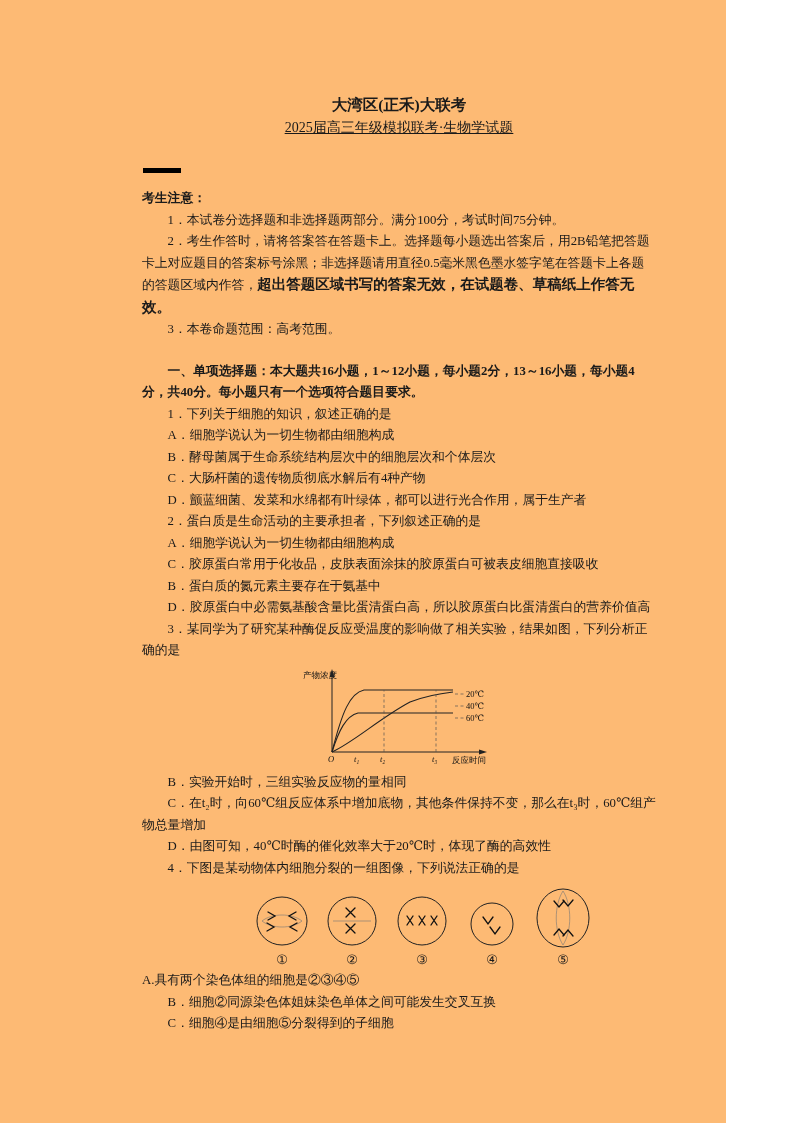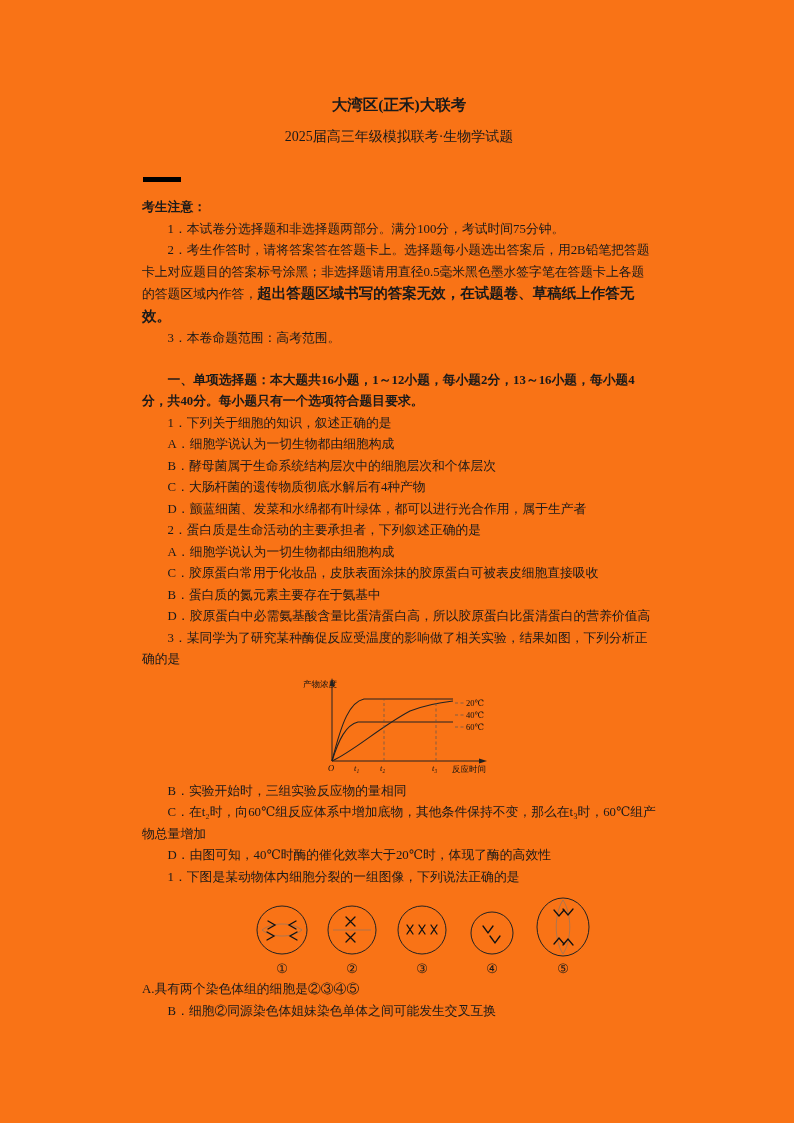--- a/index.html
+++ b/index.html
@@ -1,22 +1,22 @@
 <!DOCTYPE html>
 <html><head>
 <meta charset="utf-8">
 <style>
   html,body{margin:0;padding:0;background:#ffffff;}
-  .page{position:relative;width:794px;height:1123px;background:#f97316;overflow:hidden;
+  .page{position:relative;width:726px;height:1123px;background:#fdba74;overflow:hidden;
         font-family:"Liberation Serif","DejaVu Serif",serif;color:#1a1a1a;}
   .content{position:absolute;left:142px;top:95px;width:514px;font-size:12.8px;line-height:21.5px;}
   p{margin:0;}
   .indent{text-indent:2em;}
   .doc-title{text-align:center;font-weight:700;font-size:15.5px;line-height:20px;}
-  .doc-subtitle{text-align:center;font-size:14px;line-height:20px;margin-top:12px;}
+  .doc-subtitle{text-align:center;font-size:14px;line-height:20px;margin-top:3px;text-decoration:underline;}
   .notice-bar{width:38px;height:5px;background:#000;margin-top:30px;margin-left:1px;}
   .notice-heading{font-weight:700;margin-top:15px;}
   .notice-bold{font-weight:700;font-size:14.5px;}
   .section-heading{font-weight:700;margin-top:20px;}
   .chart-wrap{margin:4px 0 4px 160px;}
   .figure-row{display:flex;align-items:flex-end;gap:14px;margin:8px 0 2px 112px;}
   .cell-fig{text-align:center;}
   .cell-label{font-size:13px;line-height:16px;margin-top:1px;}
   svg{display:block;}
   .axis{stroke:#222;stroke-width:1;fill:none;}
@@ -86,21 +86,21 @@
         <text x="164" y="43">40℃</text>
         <line class="dash" x1="153" y1="52" x2="162" y2="52"></line>
         <text x="164" y="55">60℃</text>
       </svg>
     </div>
 
     <p class="indent">B．实验开始时，三组实验反应物的量相同</p>
     <p class="indent">C．在t₂时，向60℃组反应体系中增加底物，其他条件保持不变，那么在t₃时，60℃组产物总量增加</p>
     <p class="indent">D．由图可知，40℃时酶的催化效率大于20℃时，体现了酶的高效性</p>
 
-    <p class="indent">1．下图是某动物体内细胞分裂的一组图像，下列说法正确的是</p>
+    <p class="indent">4．下图是某动物体内细胞分裂的一组图像，下列说法正确的是</p>
 
     <div class="figure-row">
       <div class="cell-fig">
         <svg width="56" height="58" viewBox="0 0 56 58">
           <ellipse class="cellline" cx="28" cy="28" rx="25" ry="24"></ellipse>
           <path class="spindle" d="M8,28 C18,20 38,20 48,28 M8,28 C18,36 38,36 48,28"></path>
           <path class="chrom" d="M14,19 l7,4 l-7,4"></path>
           <path class="chrom" d="M13,30 l7,4 l-7,4"></path>
           <path class="chrom" d="M42,19 l-7,4 l7,4"></path>
           <path class="chrom" d="M43,30 l-7,4 l7,4"></path>
@@ -141,15 +141,16 @@
           <path class="chrom" d="M29,13 l5,6 l5,-6"></path>
           <path class="chrom" d="M20,48 l5,-6 l5,6"></path>
           <path class="chrom" d="M29,49 l5,-6 l5,6"></path>
         </svg>
         <div class="cell-label">⑤</div>
       </div>
     </div>
 
     <p>A.具有两个染色体组的细胞是②③④⑤</p>
     <p class="indent">B．细胞②同源染色体姐妹染色单体之间可能发生交叉互换</p>
+    <p class="indent">C．细胞④是由细胞⑤分裂得到的子细胞</p>
 
   </div>
 </div>
 
 </body></html>

